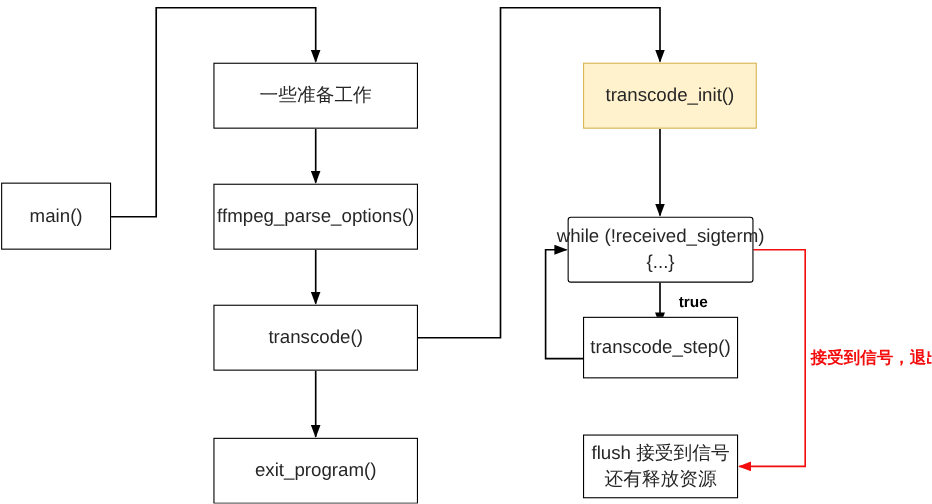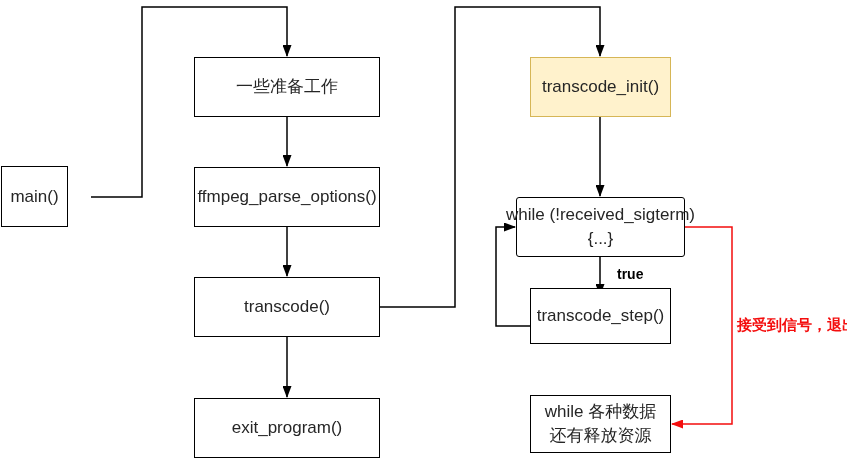--- a/index.html
+++ b/index.html
@@ -31,26 +31,26 @@
     justify-content: center;
     border: 1.5px solid #000000;
     background: #ffffff;
     color: #262626;
     font-size: 17px;
     line-height: 1.4;
     text-align: center;
     white-space: nowrap;
   }
   .node .line { display: block; }
-  #n-main      { left: 1px;   top: 166px; width: 67px;  height: 61px; }
+  #n-main      { left: 1px;   top: 166px; width: 100px;  height: 61px; }
   #n-prep      { left: 194px; top: 57px;  width: 186px; height: 60px; }
   #n-parse     { left: 194px; top: 167px; width: 186px; height: 60px; }
   #n-transcode { left: 194px; top: 277px; width: 186px; height: 60px; text-align: center; }
   #n-exit      { left: 194px; top: 398px; width: 186px; height: 60px; }
-  #n-init      { left: 530px; top: 57px;  width: 141px; height: 60px;
+  #n-init      { left: 530px; top: 57px;  width: 158px; height: 60px;
                  background: #fff2cc; border-color: #d6b656; }
   #n-while     { left: 516px; top: 197px; width: 169px; height: 60px;
                  border-radius: 3px; }
   #n-step      { left: 530px; top: 288px; width: 141px; height: 56px; align-items: center; }
   #n-flush     { left: 530px; top: 395px; width: 141px; height: 58px; }
   .edge-label {
     position: absolute;
     font-weight: bold;
     color: #000000;
     font-size: 14px;
@@ -111,21 +111,21 @@
   <div class="node" id="n-while">
     <span class="line">while (!received_sigterm)</span>
     <span class="line">{...}</span>
   </div>
 
   <div class="node" id="n-step">
     <span class="line">transcode_step()</span>
   </div>
 
   <div class="node" id="n-flush">
-    <span class="line">while 各种数据</span>
+    <span class="line">flush 接受到信号</span>
     <span class="line">还有释放资源</span>
   </div>
 
   <div class="edge-label" id="lbl-true">true</div>
 
   <div class="edge-label" id="lbl-signal">接受到信号，退出</div>
 
 </div>
 
 </body></html>

